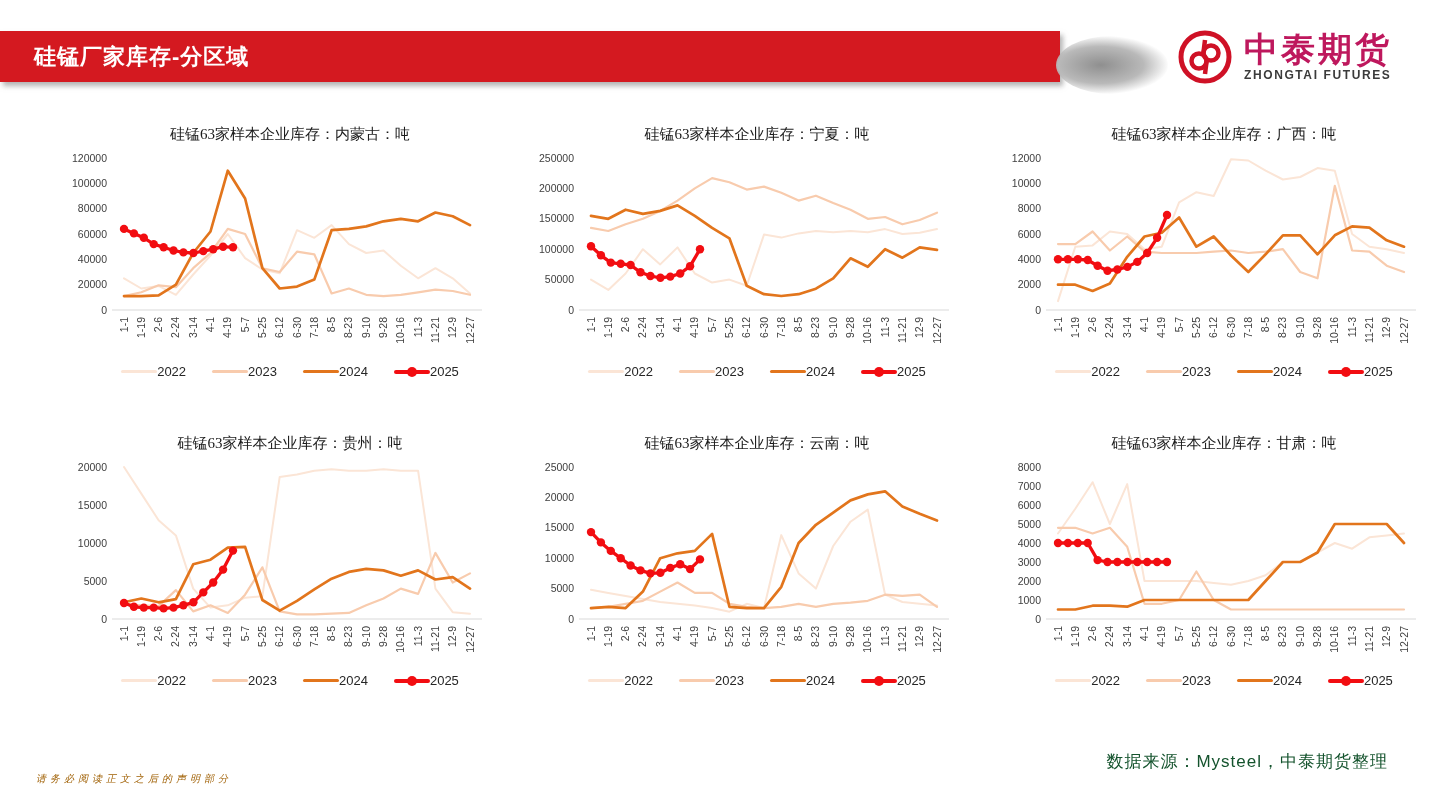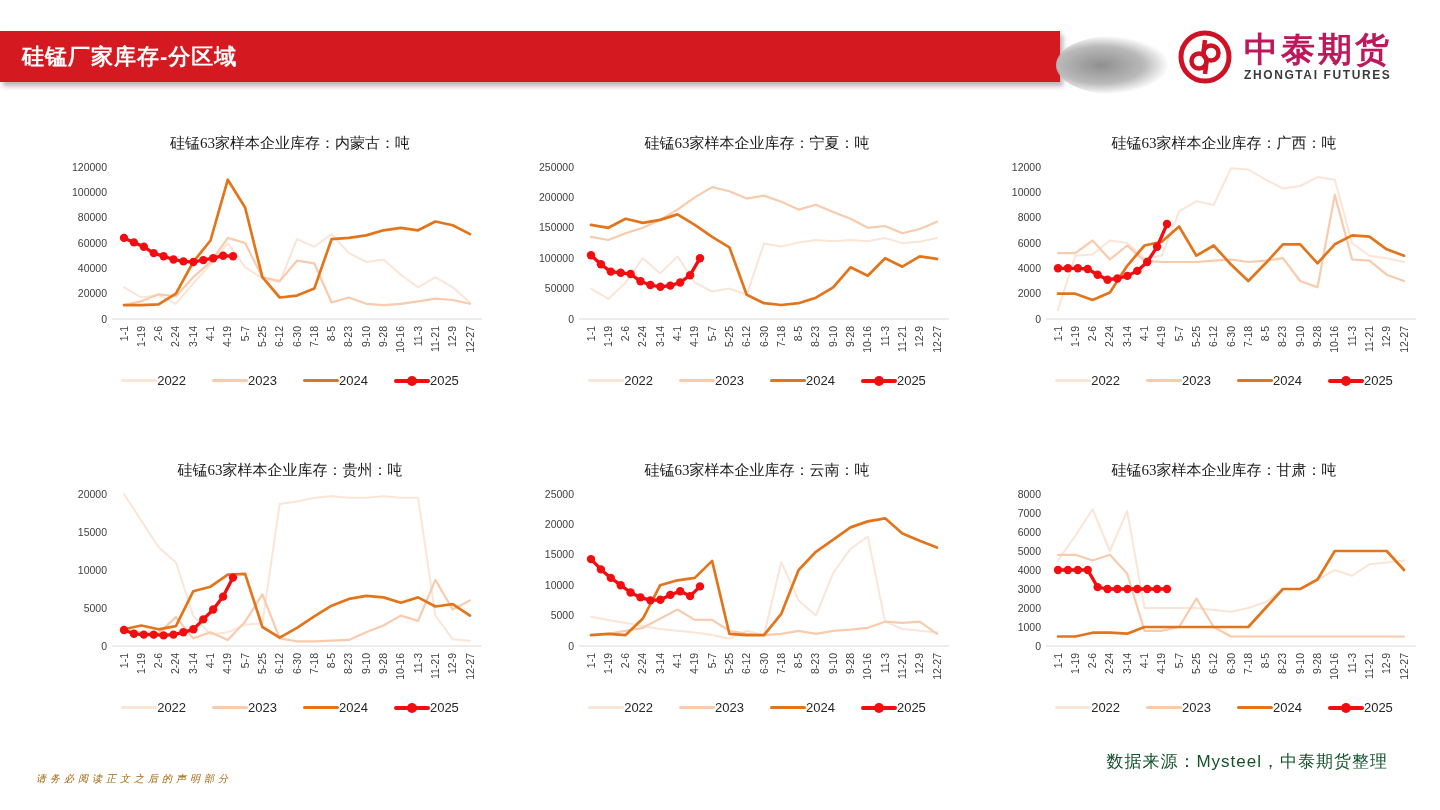--- a/index.html
+++ b/index.html
@@ -1,31 +1,31 @@
 <!DOCTYPE html>
 <html><head>
 <meta charset="utf-8">
 <style>
   html,body{margin:0;padding:0;background:#fff;}
   .slide{position:relative;width:1440px;height:810px;background:#ffffff;overflow:hidden;
          font-family:"Liberation Sans",sans-serif;}
   
   .topbar{position:absolute;left:0;top:31px;width:1060px;height:51px;display:flex;align-items:center;
           box-shadow:3px 4px 5px rgba(130,130,130,.6);}
-  .topbar-title{color:#ffffff;font-size:22px;font-weight:bold;letter-spacing:1px;padding-left:22px;}
+  .topbar-title{color:#ffffff;font-size:22px;font-weight:bold;letter-spacing:1px;padding-left:34px;}
   .bar-blob{position:absolute;left:1056px;top:36px;width:112px;height:58px;
             background:radial-gradient(ellipse at 40% 50%, #8f8f8f 0%, #b9b9b9 45%, rgba(255,255,255,0) 72%);
             border-radius:50%;}
   .logo{position:absolute;left:1170px;top:26px;display:flex;align-items:center;gap:10px;background:#fff;padding:2px 6px;}
   .logo-cn{font-size:34px;font-weight:bold;color:#be185d;letter-spacing:3px;line-height:1.05;font-family:Liberation Sans, sans-serif;}
   .logo-en{font-size:12px;font-weight:bold;color:#3b3b3b;letter-spacing:1.6px;}
   
   .grid{position:absolute;left:50px;top:118px;width:1374px;display:grid;
         grid-template-columns:440px 440px 440px;grid-column-gap:27px;grid-row-gap:45px;}
-  figure{margin:12px;display:flex;flex-direction:column;align-items:center;}
+  figure{margin:3px;display:flex;flex-direction:column;align-items:center;}
   .chart-title{font-family:"Liberation Serif",serif;font-size:15px;color:#1a1a1a;margin:4px 0 2px 40px;white-space:nowrap;}
   svg.chart{display:block;}
   .tick{font-family:"Liberation Sans",sans-serif;font-size:10.5px;fill:#404040;}
   
   .legend{display:flex;justify-content:center;align-items:center;gap:26px;margin:2px 0 0 40px;}
   .lg-item{display:flex;align-items:center;}
   .lg-line{position:relative;display:inline-block;width:36px;height:3px;border-radius:2px;}
   .lg-2025{height:4px;}
   .lg-dot{position:absolute;left:13px;top:-3px;width:10px;height:10px;border-radius:50%;}
   .lg-lab{font-size:13px;color:#262626;}

